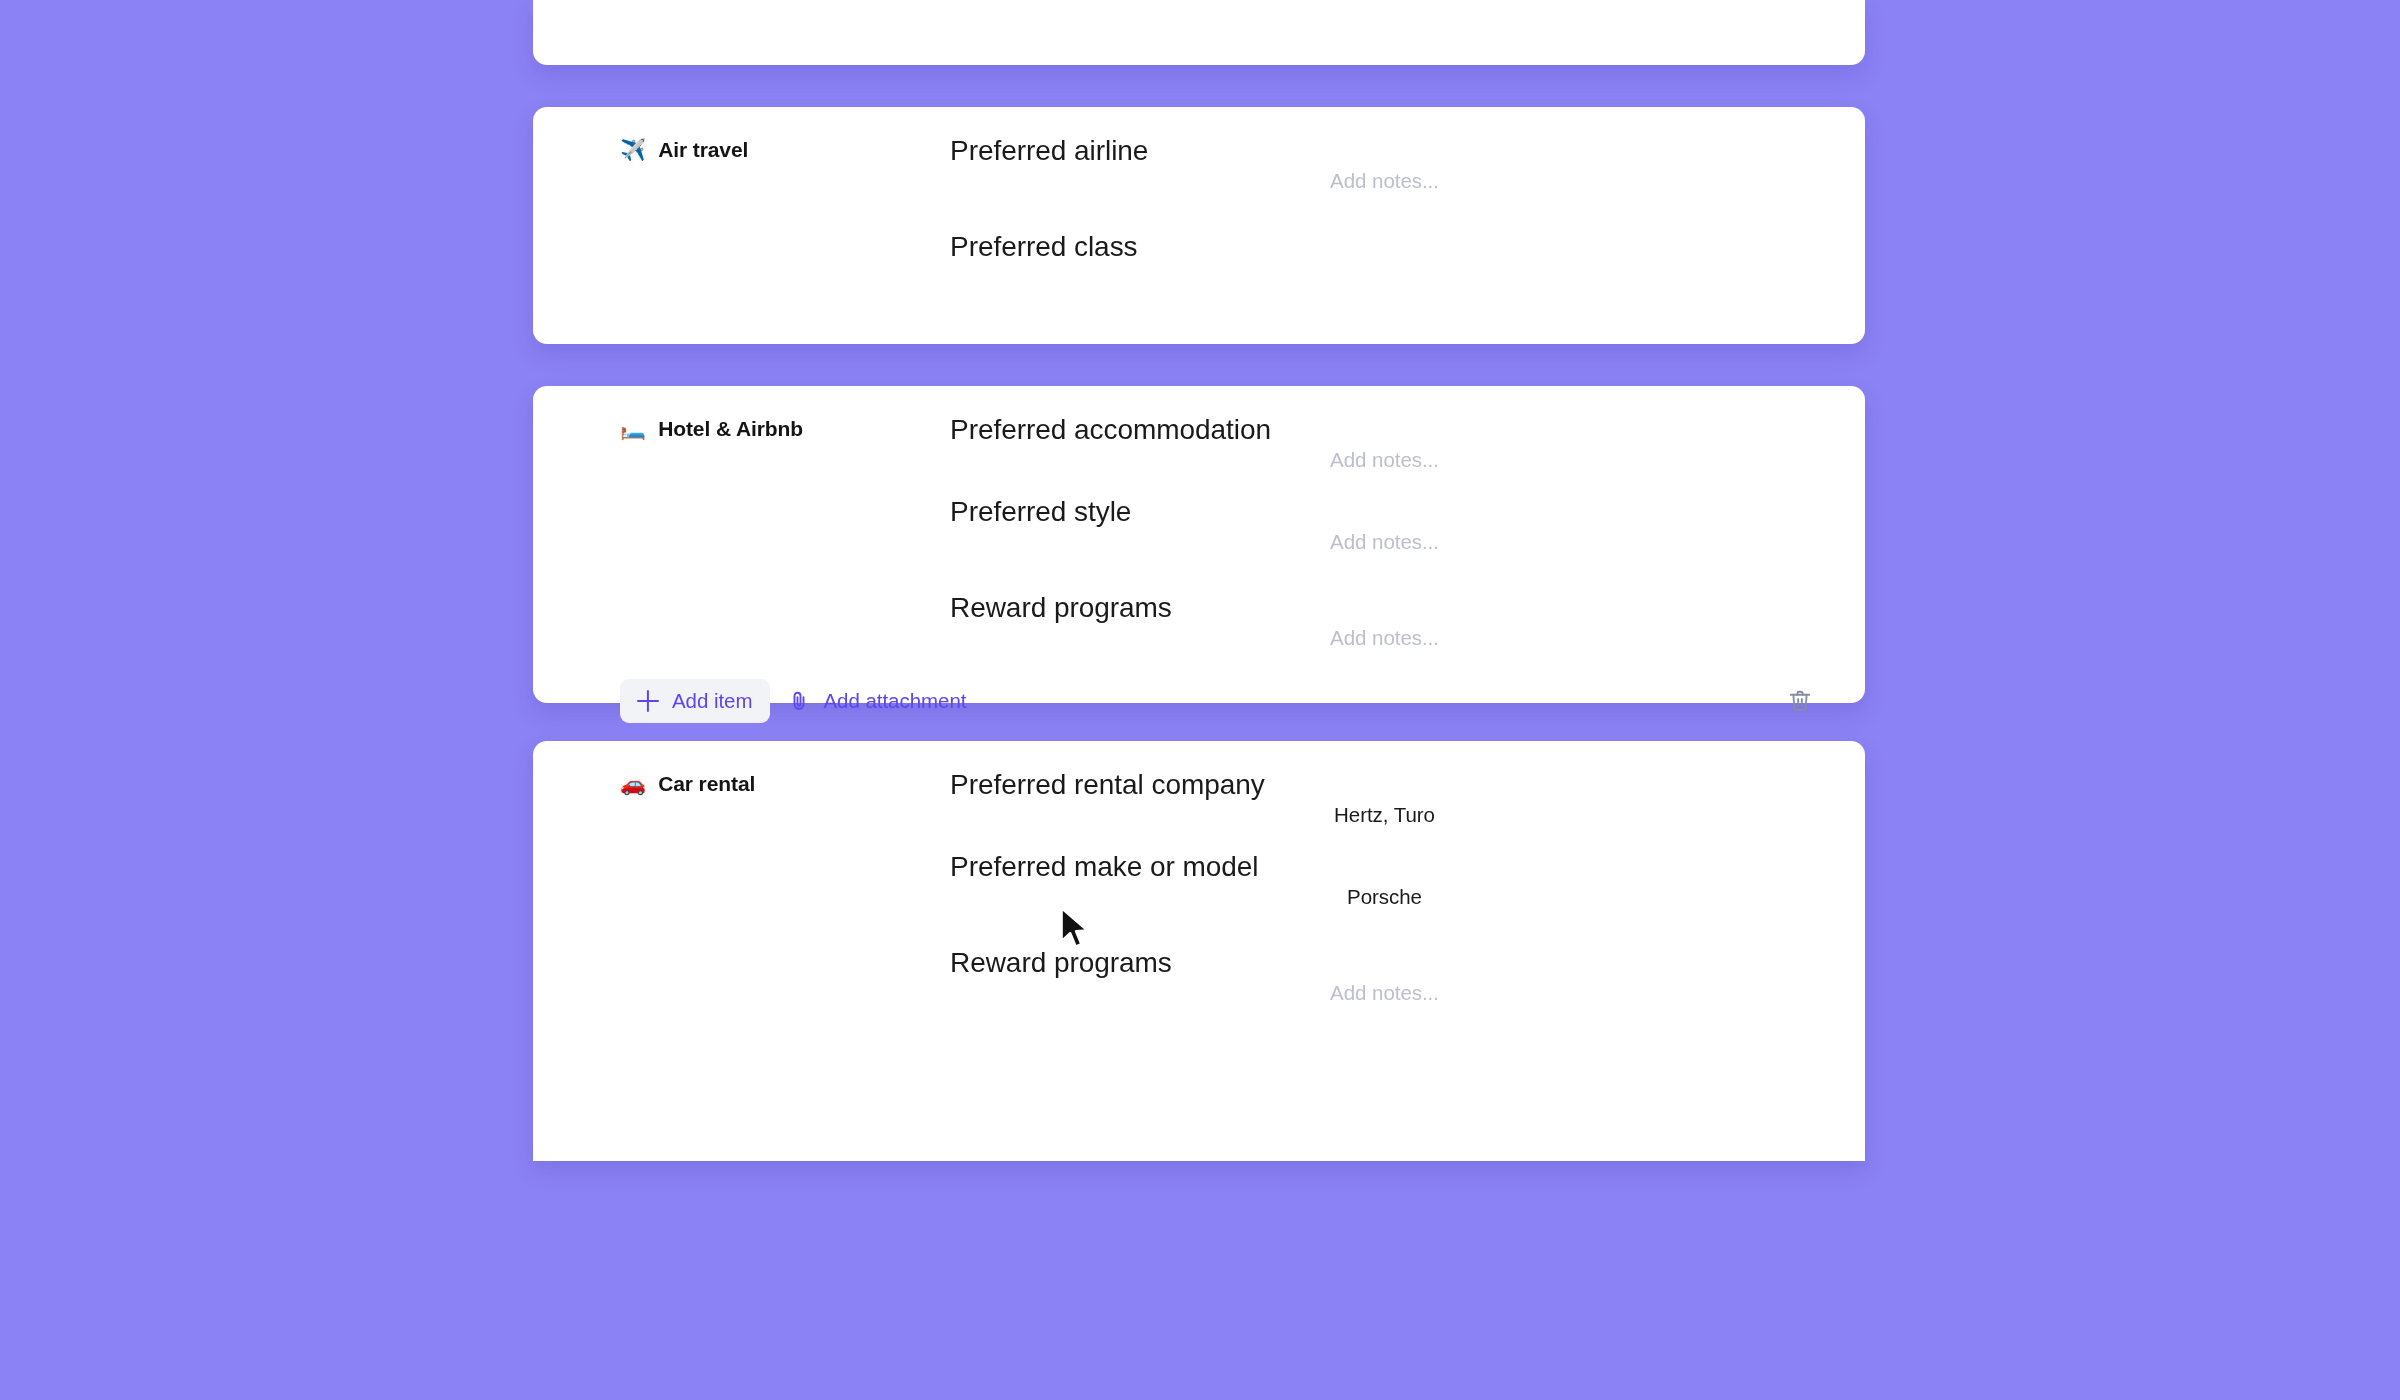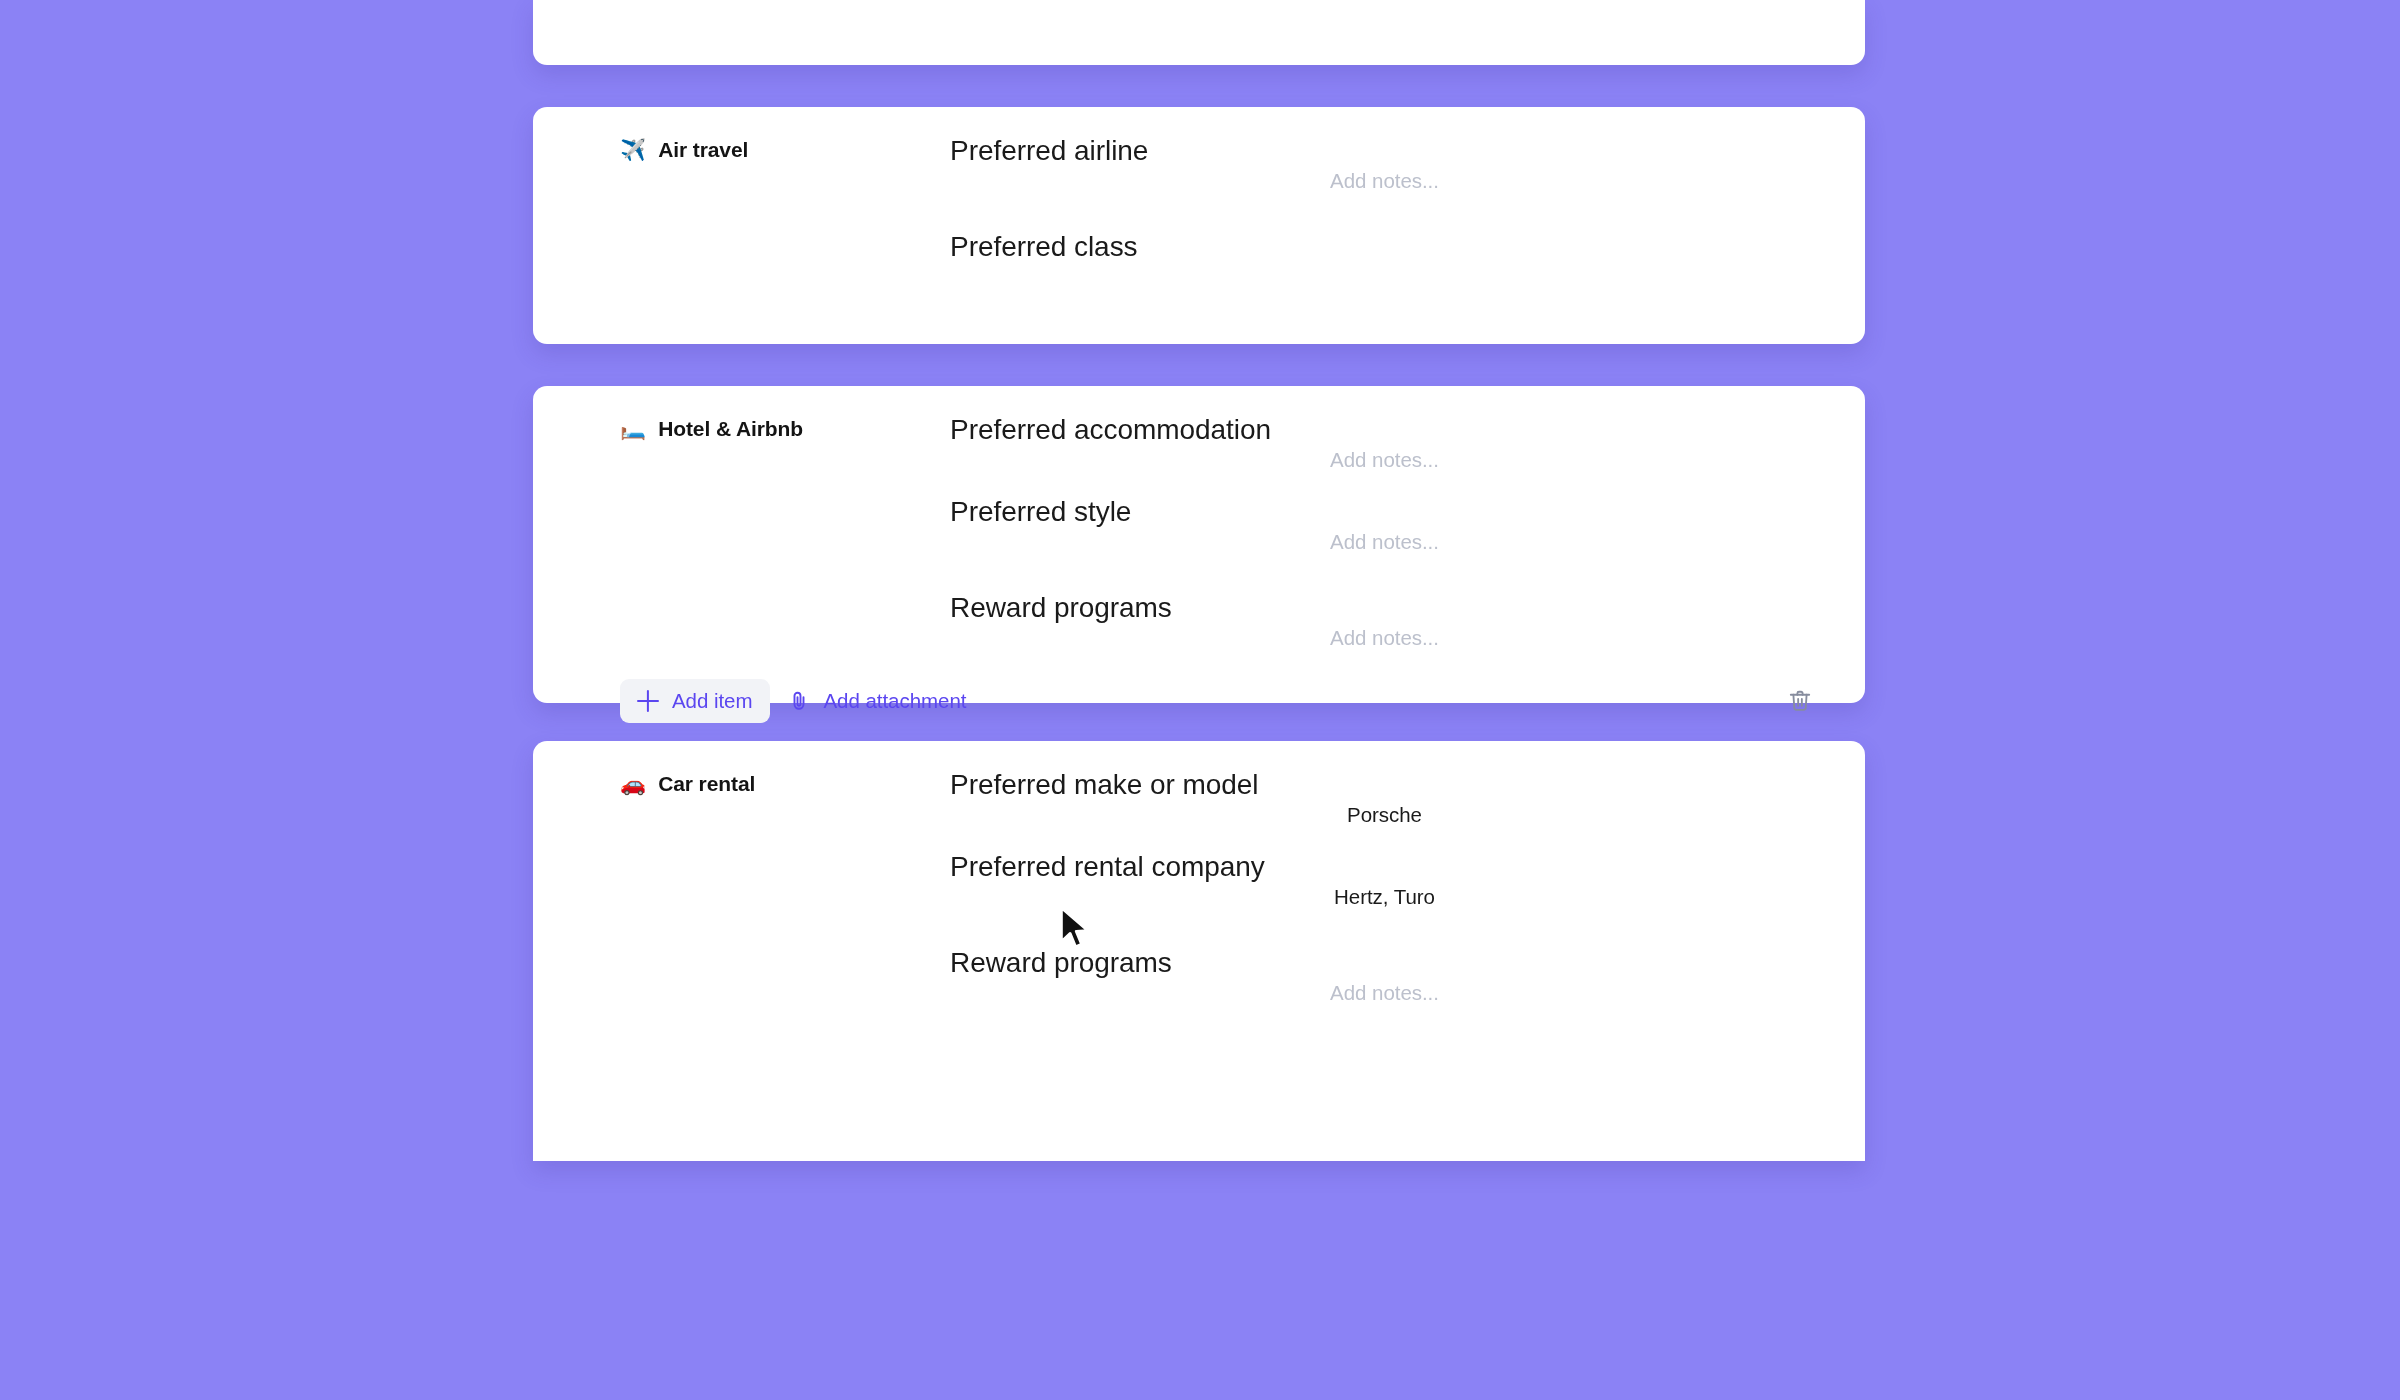--- a/index.html
+++ b/index.html
@@ -278,26 +278,26 @@
   </div>
 
   <div class="card card-car card-shadow">
     <div class="card-body">
       <div class="card-title">
         <span class="card-emoji">🚗</span>
         <span class="card-title-text">Car rental</span>
       </div>
       <div class="card-fields">
         <div class="field">
+          <div class="field-label">Preferred rental company</div>
+          <div class="field-value">Hertz, Turo</div>
+        </div>
+        <div class="field">
           <div class="field-label">Preferred make or model</div>
           <div class="field-value">Porsche</div>
-        </div>
-        <div class="field">
-          <div class="field-label">Preferred rental company</div>
-          <div class="field-value">Hertz, Turo</div>
         </div>
         <div class="field">
           <div class="field-label">Reward programs</div>
           <div class="field-value placeholder">Add notes...</div>
         </div>
       </div>
     </div>
   </div>
 
 </div>

